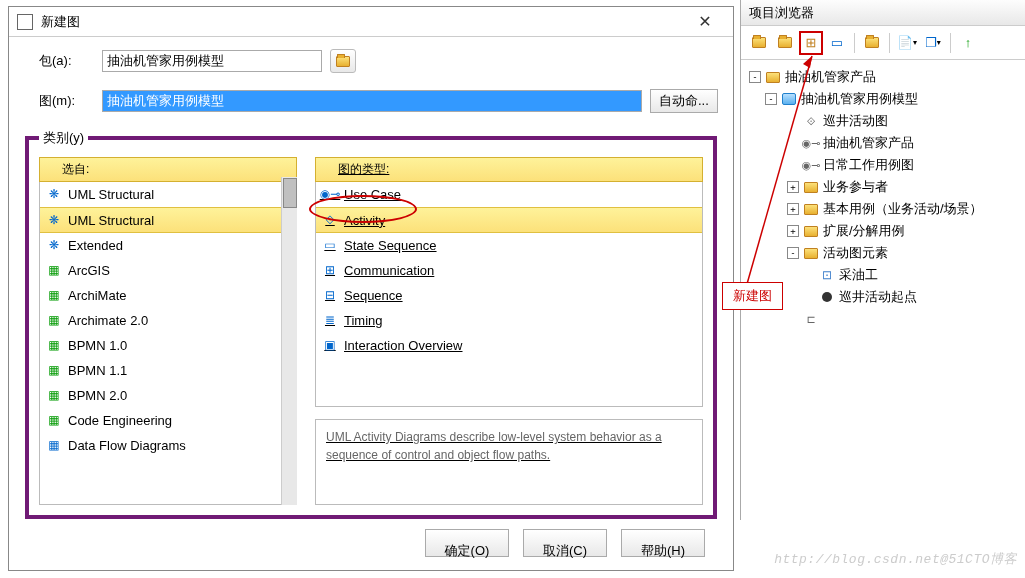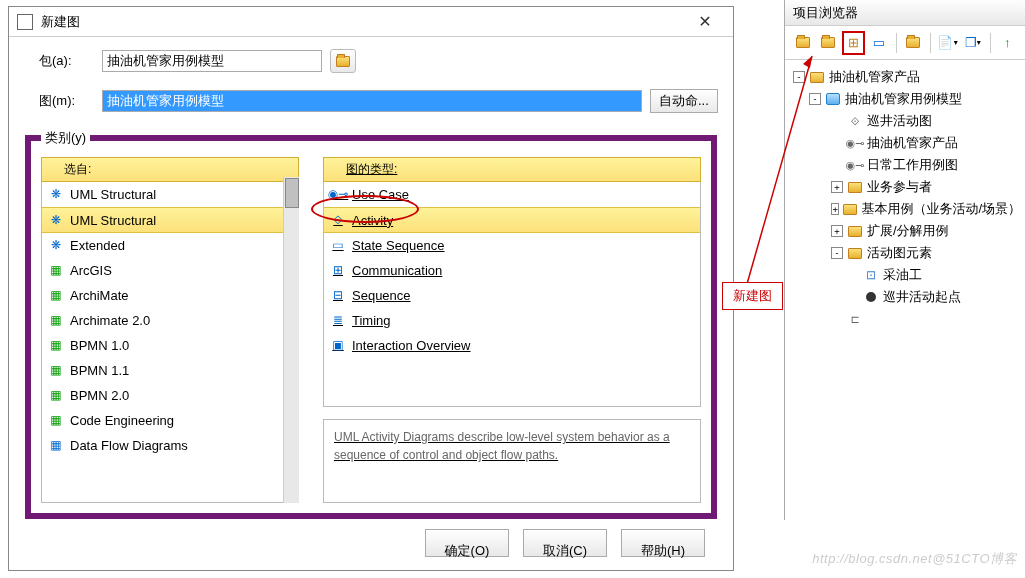--- a/index.html
+++ b/index.html
@@ -21,21 +21,21 @@
     .name-input { width: 540px; background: #3399ff; color: #fff; }
     .name-input::selection { background: #3399ff; color:#fff; }
     
     .icon-btn { width: 26px; height: 24px; border: 1px solid #bbb; background: linear-gradient(#fff, #e8e8e8); border-radius: 3px; display: flex; align-items: center; justify-content: center; cursor: pointer; }
     .folder-icon { width: 14px; height: 11px; background: linear-gradient(#fce17a, #e8b030); border: 1px solid #c08020; border-radius: 1px; position: relative; }
     .folder-icon::before { content: ""; position: absolute; top: -3px; left: 0; width: 6px; height: 3px; background: #e8b030; border: 1px solid #c08020; border-bottom: none; border-radius: 1px 1px 0 0; }
     
     .auto-btn { border: 1px solid #aaa; background: linear-gradient(#fff, #e8e8e8); padding: 2px 8px; height: 24px; cursor: pointer; }
     
     
-    .category-group { border: 6px solid #701a75; padding: 10px; position: relative; display: flex; gap: 24px; height: 390px; }
+    .category-group { border: 4px solid #701a75; padding: 10px; position: relative; display: flex; gap: 18px; height: 390px; }
     .category-group legend { padding: 0 4px; font-size: 13px; }
     
     .list-col { display: flex; flex-direction: column; }
     .left-col { width: 258px; }
     .right-col { flex: 1; display: flex; flex-direction: column; text-decoration: underline; }
     
     .list-header { background: linear-gradient(#fef29a, #fce17a); border: 1px solid #d4b030; padding: 3px 22px; font-size: 12px; }
     .list-box { border: 1px solid #bbb; border-top: none; flex: 1; overflow: auto; }
     .right-list { height: 225px; flex: none; }
     
@@ -48,21 +48,21 @@
     .scroll-thumb { width:14px; height:30px; background:#c0c0c0; border:1px solid #888; margin:1px auto; }
     
     .desc-box { border: 1px solid #bbb; margin-top: 12px; padding: 8px 10px; color: #666; font-size: 12px; line-height: 1.5; flex: 1; }
     
     .ellipse-annotation { position: absolute; border: 2px solid #c00; border-radius: 50%; pointer-events: none; }
     
     .dialog-buttons { display: flex; justify-content: flex-end; gap: 14px; padding: 10px 14px; }
     .dlg-btn { min-width: 84px; height: 28px; border: 1px solid #aaa; background: linear-gradient(#fff, #e8e8e8); cursor: pointer; padding: 12px 14px; }
     
     
-    .browser-panel { position: absolute; left: 784px; top: 0; right: 0; height: 520px; border-left: 1px solid #aaa; background: #fff; }
+    .browser-panel { position: absolute; left: 740px; top: 0; right: 0; height: 520px; border-left: 1px solid #aaa; background: #fff; }
     .browser-title { padding: 4px 8px; background: linear-gradient(#fdfdfd, #e8e8e8); border-bottom: 1px solid #ccc; height: 26px; display:flex; align-items:center; }
     .toolbar { padding: 4px 6px; display: flex; gap: 2px; align-items: center; border-bottom: 1px solid #ccc; height: 34px; }
     .tb-btn { width: 24px; height: 24px; display: flex; align-items: center; justify-content: center; cursor: pointer; border: 1px solid transparent; }
     .tb-btn.highlighted { border: 2px solid #c00; }
     .tb-sep { width: 1px; height: 20px; background: #ccc; margin: 0 3px; }
     
     .tree { padding: 6px 4px; font-size: 13px; }
     .tree-row { display: flex; align-items: center; padding: 1px 0; white-space: nowrap; height: 22px; }
     .tree-toggle { width: 12px; height: 12px; border: 1px solid #888; display: inline-flex; align-items: center; justify-content: center; font-size: 9px; margin-right: 4px; background: #fff; cursor: pointer; font-family: monospace; line-height: 1; }
     .tree-spacer { display: inline-block; width: 16px; }
@@ -75,21 +75,21 @@
     .folder-tree { width: 14px; height: 11px; background: linear-gradient(#fce17a, #e8b030); border: 1px solid #c08020; border-radius: 1px; }
     .pkg-tree { width: 14px; height: 12px; background: linear-gradient(#b8e0ff, #5bb0ee); border: 1px solid #2080cc; border-radius: 2px; }
     .diagram-icn { font-size: 11px; color: #666; }
     .circle-icn { width: 10px; height: 10px; border-radius: 50%; background: #333; }
     .actor-icn::before { content: "⊡"; color: #4080cc; font-size: 12px; }
     
     
     .red-arrow { position: absolute; pointer-events: none; }
     .red-label { position: absolute; border: 1px solid #c00; color: #c00; padding: 4px 10px; background: #fff; font-size: 13px; }
     
-    .watermark { position: absolute; right: 8px; bottom: 10px; color: #ccc; font-size: 13px; font-style: italic; letter-spacing: 0.5px; }
+    .watermark { position: absolute; right: 8px; bottom: 10px; color: #ccc; font-size: 13px; font-style: italic; letter-spacing: 0.5px; font-family: Liberation Mono, monospace; }
   </style>
 </head>
 <body>
 
 <div class="dialog">
   <div class="title-bar">
     <div class="app-icon"></div>
     <div class="title">新建图</div>
     <div class="close">✕</div>
   </div>

